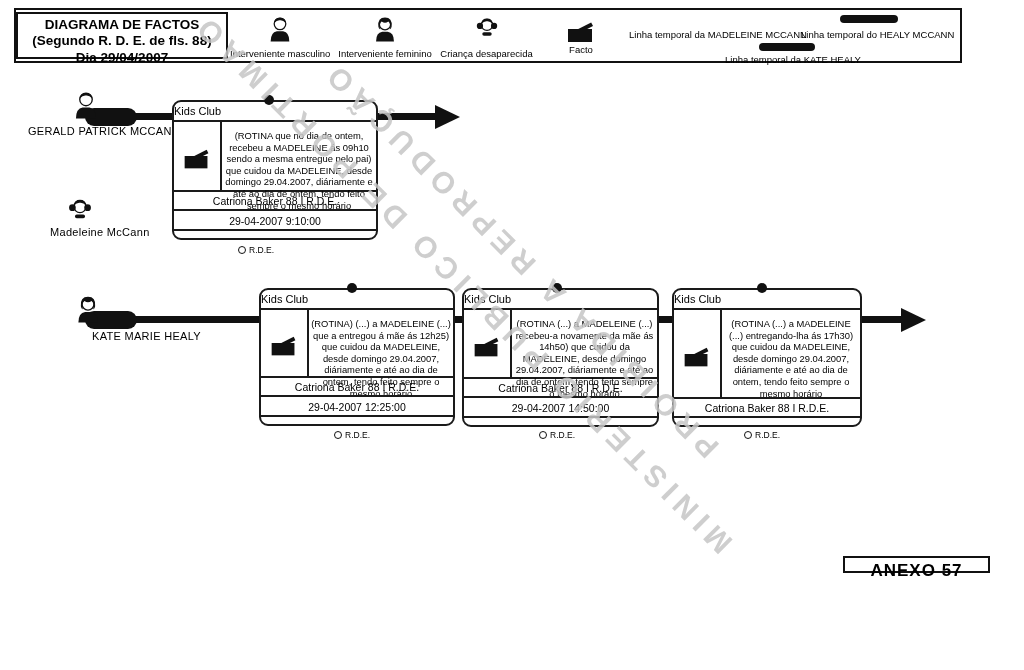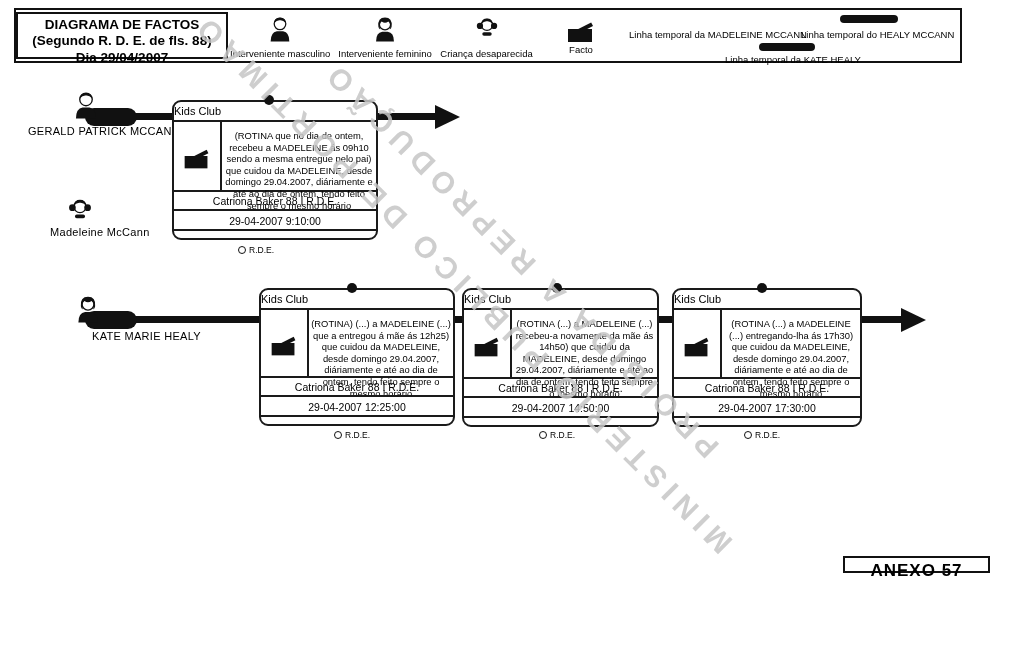--- a/index.html
+++ b/index.html
@@ -223,21 +223,20 @@
     <div class="card-main">
       <div class="card-icon-cell">
         <span class="fact-icon">
             <span class="lid"></span>
             <span class="base"></span>
           </span>
       </div>
       <div class="card-body">(ROTINA (...) a MADELEINE (...) entregando-lha ás 17h30) que cuidou da MADELEINE, desde domingo 29.04.2007, diáriamente e até ao dia de ontem, tendo feito sempre o mesmo horário</div>
     </div>
     <div class="card-source">Catriona Baker 88 I R.D.E.</div>
-    <div class="card-datetime">29-04-2007 17:30:00</div>
     <div class="card-footstrip"></div>
   </div>
   <div class="rde" style="left:744px; top:430px;">
     <span class="circ"></span>
     <span>R.D.E.</span>
   </div>
 
   <div class="annex-box">ANEXO 57</div>
 
 </div>

